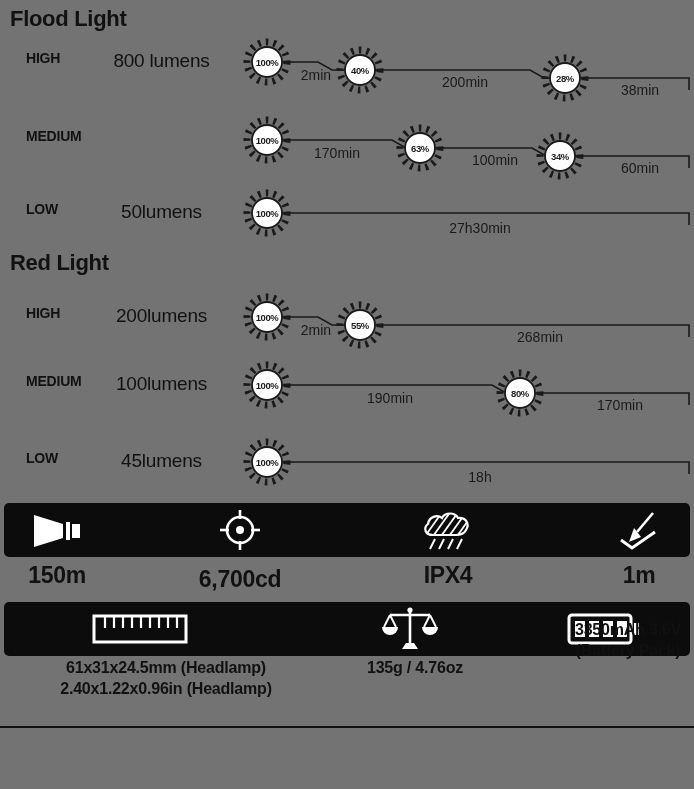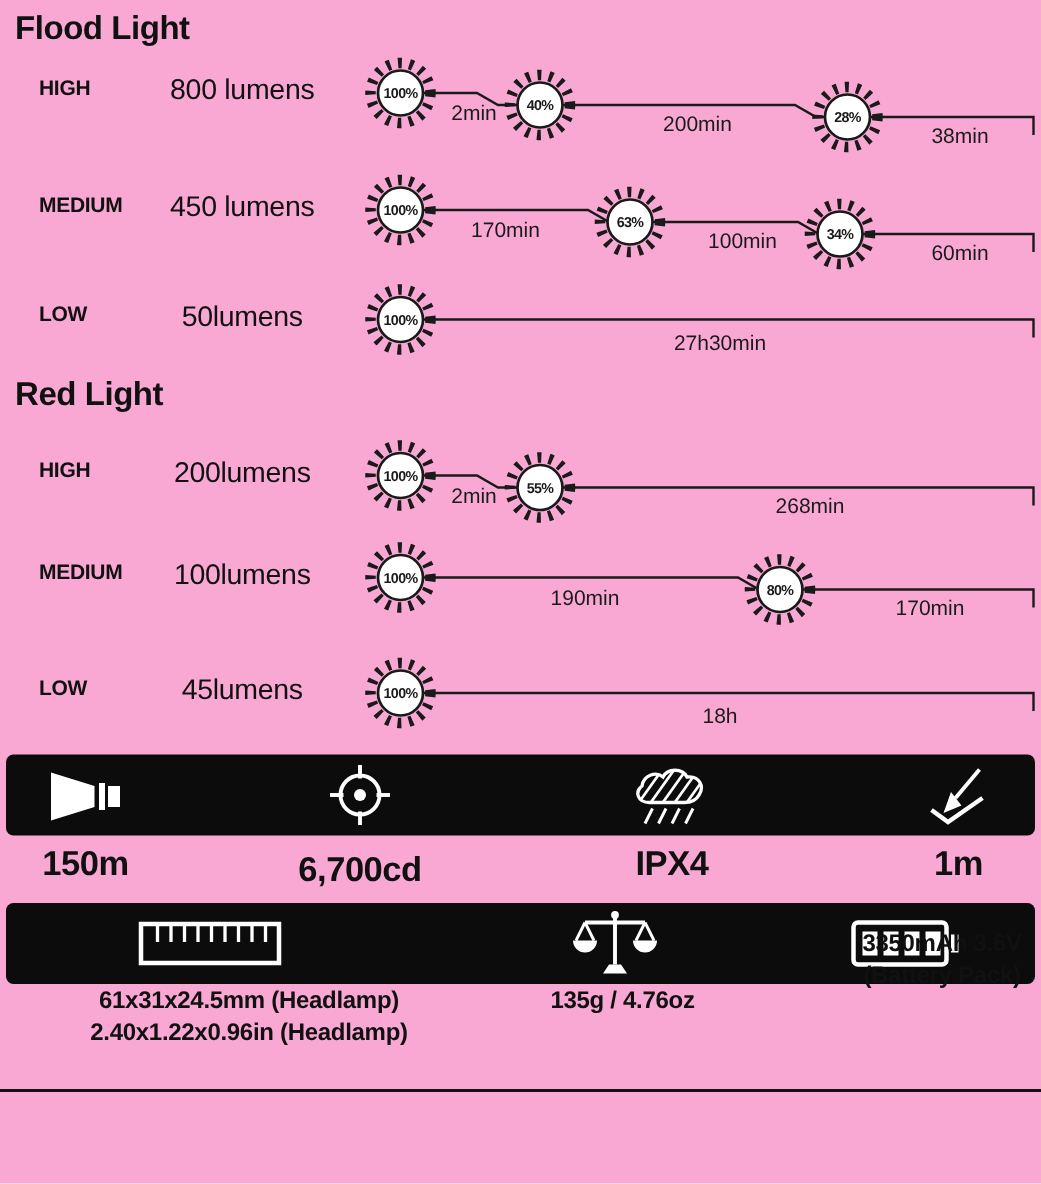--- a/index.html
+++ b/index.html
@@ -1,18 +1,18 @@
 <!DOCTYPE html>
 <html><head>
 <meta charset="utf-8">
 <style>
   * { margin:0; padding:0; box-sizing:border-box; }
   html,body { background:#ffffff; }
   body { font-family:"Liberation Sans", sans-serif; color:#111; }
-  .page { position:relative; width:694px; height:789px; background:#f9a8d4; overflow:hidden; }
+  .page { position:relative; width:694px; height:789px; background:#737373; overflow:hidden; }
 
   .section-title { position:absolute; left:10px; font-size:22px; font-weight:bold; letter-spacing:-0.3px; }
   .mode-label { position:absolute; left:26px; font-size:14px; font-weight:bold; letter-spacing:-0.2px; }
   .lumens { position:absolute; left:95px; width:133px; text-align:center; font-size:19px; font-weight:normal; letter-spacing:-0.2px; }
 
   .run { position:absolute; left:240px; width:454px; height:80px; }
   .run-line { fill:none; stroke:#1a1a1a; stroke-width:1.6; }
   .sun-rays { fill:none; stroke:#1a1a1a; stroke-width:7; stroke-dasharray:2.6 5.1; }
   .sun-core { fill:#ffffff; stroke:#1a1a1a; stroke-width:1.8; }
   .sun-pct { font-family:"Liberation Sans",sans-serif; font-size:9.5px; font-weight:bold; text-anchor:middle; fill:#1a1a1a; letter-spacing:-0.4px; }
@@ -50,21 +50,20 @@
       <circle class="sun-rays" r="20"></circle>
         <circle class="sun-core" r="15"></circle>
       <text class="sun-pct" y="3.5">28%</text>
     </g>
     <text class="dur" x="76" y="48">2min</text>
     <text class="dur" x="225" y="55">200min</text>
     <text class="dur" x="400" y="63">38min</text>
   </svg>
 
   <div class="mode-label" style="top:128px">MEDIUM</div>
-  <div class="lumens" style="top:128px">450 lumens</div>
   <svg class="run" style="top:110px" viewBox="0 0 454 80">
     <polyline class="run-line" points="27,30 152,30 166,38 180,38 292,38 306,46 320,46 449,46 449,58"></polyline>
     <g transform="translate(27,30)">
       <circle class="sun-rays" r="20"></circle>
         <circle class="sun-core" r="15"></circle>
       <text class="sun-pct" y="3.5">100%</text>
     </g>
     <g transform="translate(180,38)">
       <circle class="sun-rays" r="20"></circle>
         <circle class="sun-core" r="15"></circle>

